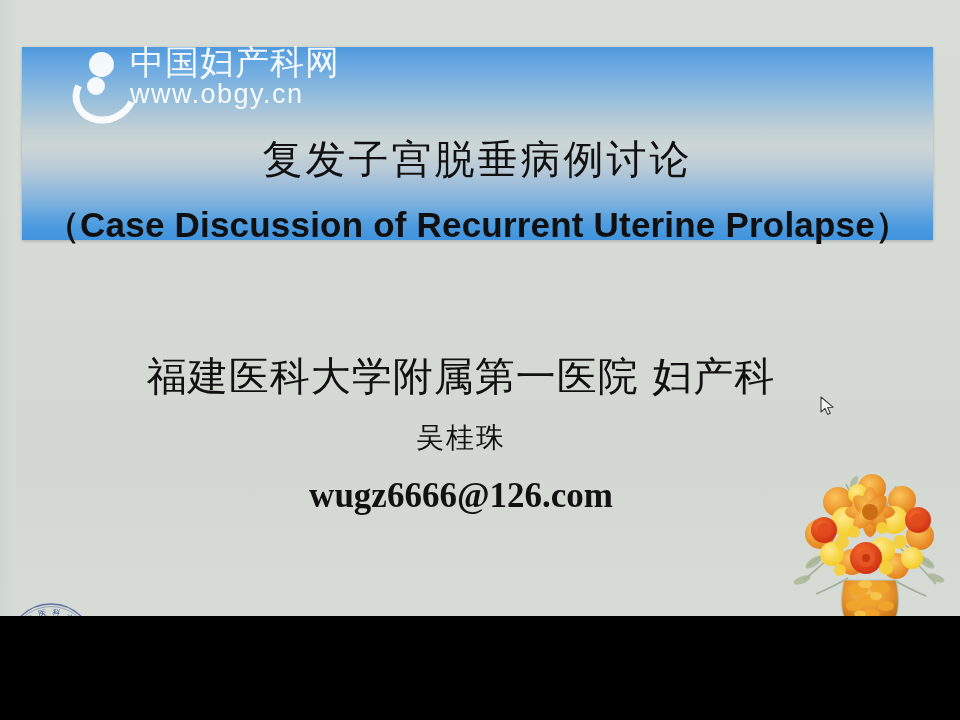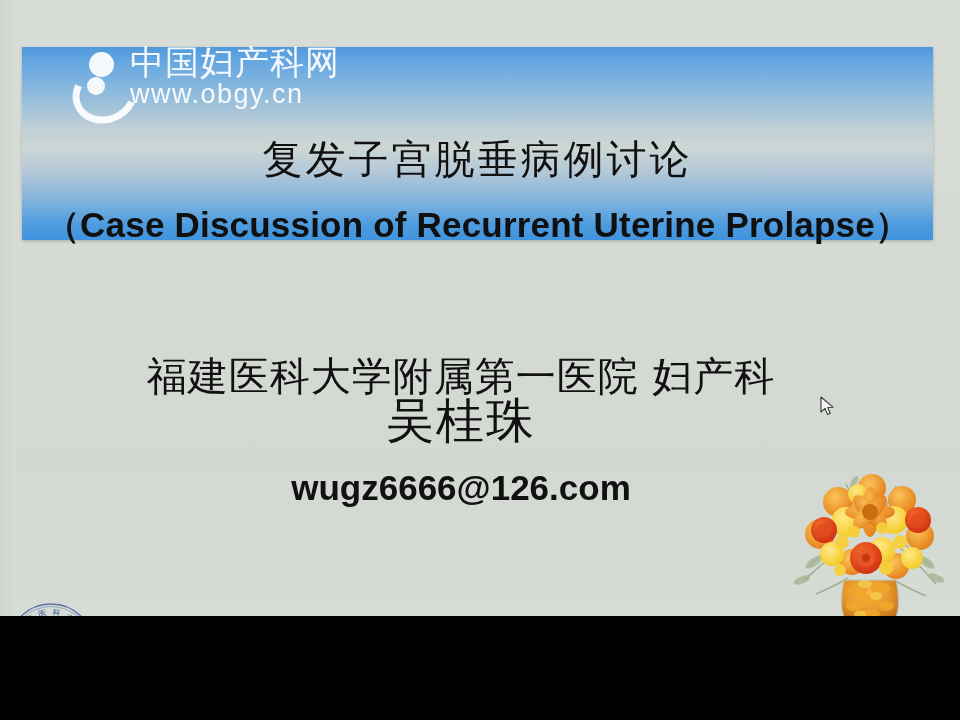--- a/index.html
+++ b/index.html
@@ -152,30 +152,32 @@
     position: absolute;
     left: 0;
     top: 356px;
     width: 922px;
     text-align: center;
   }
   .body-line {
     color: #111;
     line-height: 1;
     white-space: nowrap;
+    font-family: Liberation Serif, serif;
   }
   #affiliation {
     font-family: "DejaVu Serif", "Liberation Serif", serif;
     font-size: 40px;
     letter-spacing: 1px;
   }
   #presenter {
     font-family: "DejaVu Serif", "Liberation Serif", serif;
-    font-size: 48px;
+    font-size: 28px;
     letter-spacing: 2px;
+    margin-top: 28px;
   }
   #email {
     font-size: 35px;
     font-weight: bold;
     letter-spacing: 0px;
     margin-top: 26px;
   }
 
   
   #bouquet {

